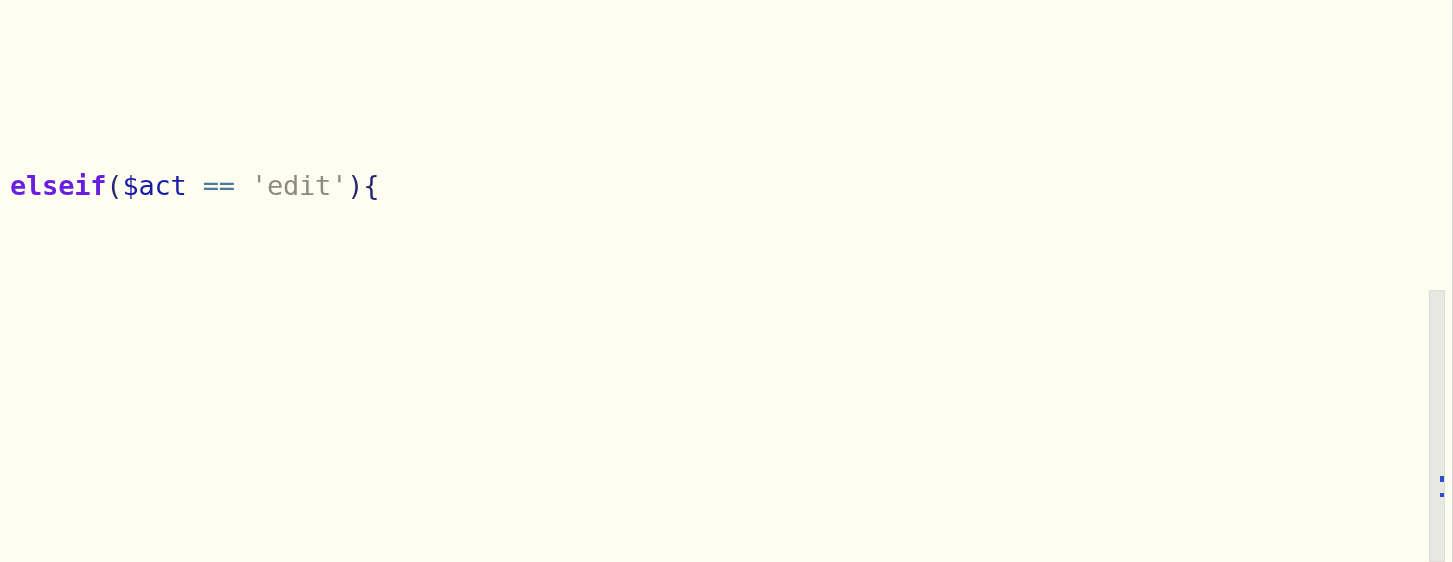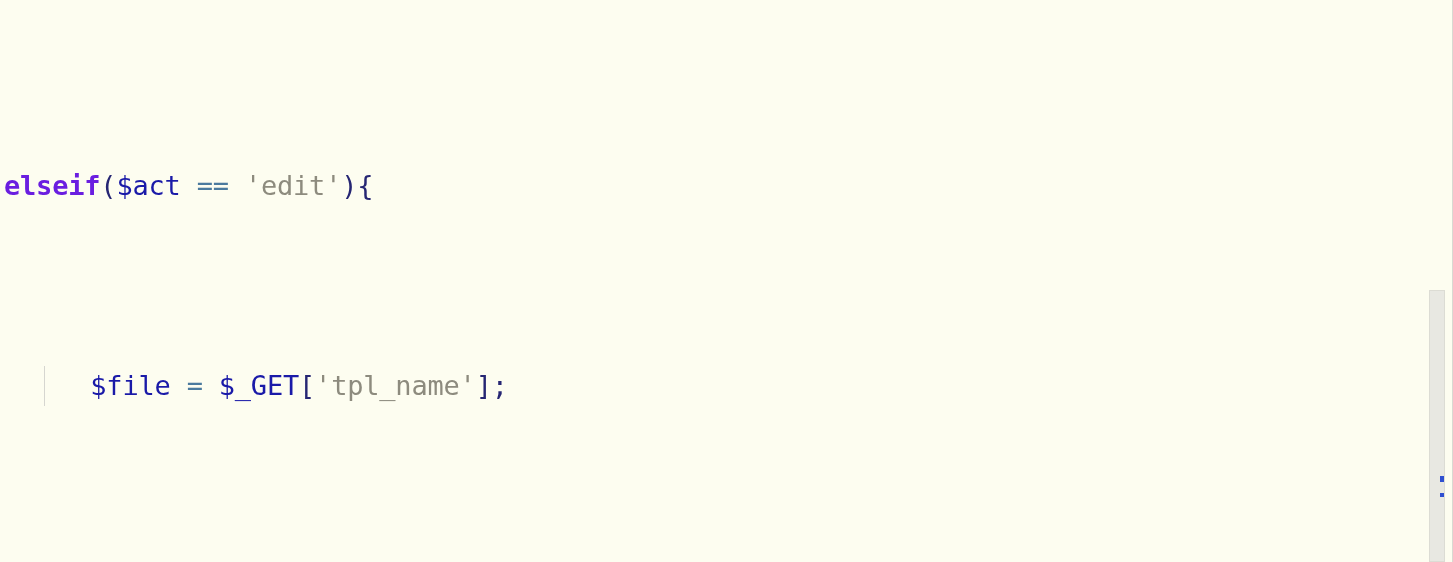--- a/index.html
+++ b/index.html
@@ -98,24 +98,23 @@
   #marker-b { top: 493px; height: 4px; }
 </style>
 </head>
 <body>
 
 <div id="editor">
 
   <div id="code">
 
     
-    <div class="line" style="padding-left:4px;"><span class="kw">elseif</span><span class="txt">(</span><span class="var">$act</span><span class="txt"> </span><span class="op">==</span><span class="txt"> </span><span class="str">'edit'</span><span class="txt">){</span></div>
+    <div class="line" style="padding-left:10px;"><span class="kw">elseif</span><span class="txt">(</span><span class="var">$act</span><span class="txt"> </span><span class="op">==</span><span class="txt"> </span><span class="str">'edit'</span><span class="txt">){</span></div>
 
     
-    <div class="line"><span class="guide g1"></span><span>     </span><span class="var">$file</span><span class="txt"> </span><span class="op">=</span><span class="txt"> </span><span class="var">$_GET</span><span class="txt">[</span><span class="str">'tpl_name'</span><span class="txt">];</span></div>
 
     
     
 
     
     
 
     
     
 

